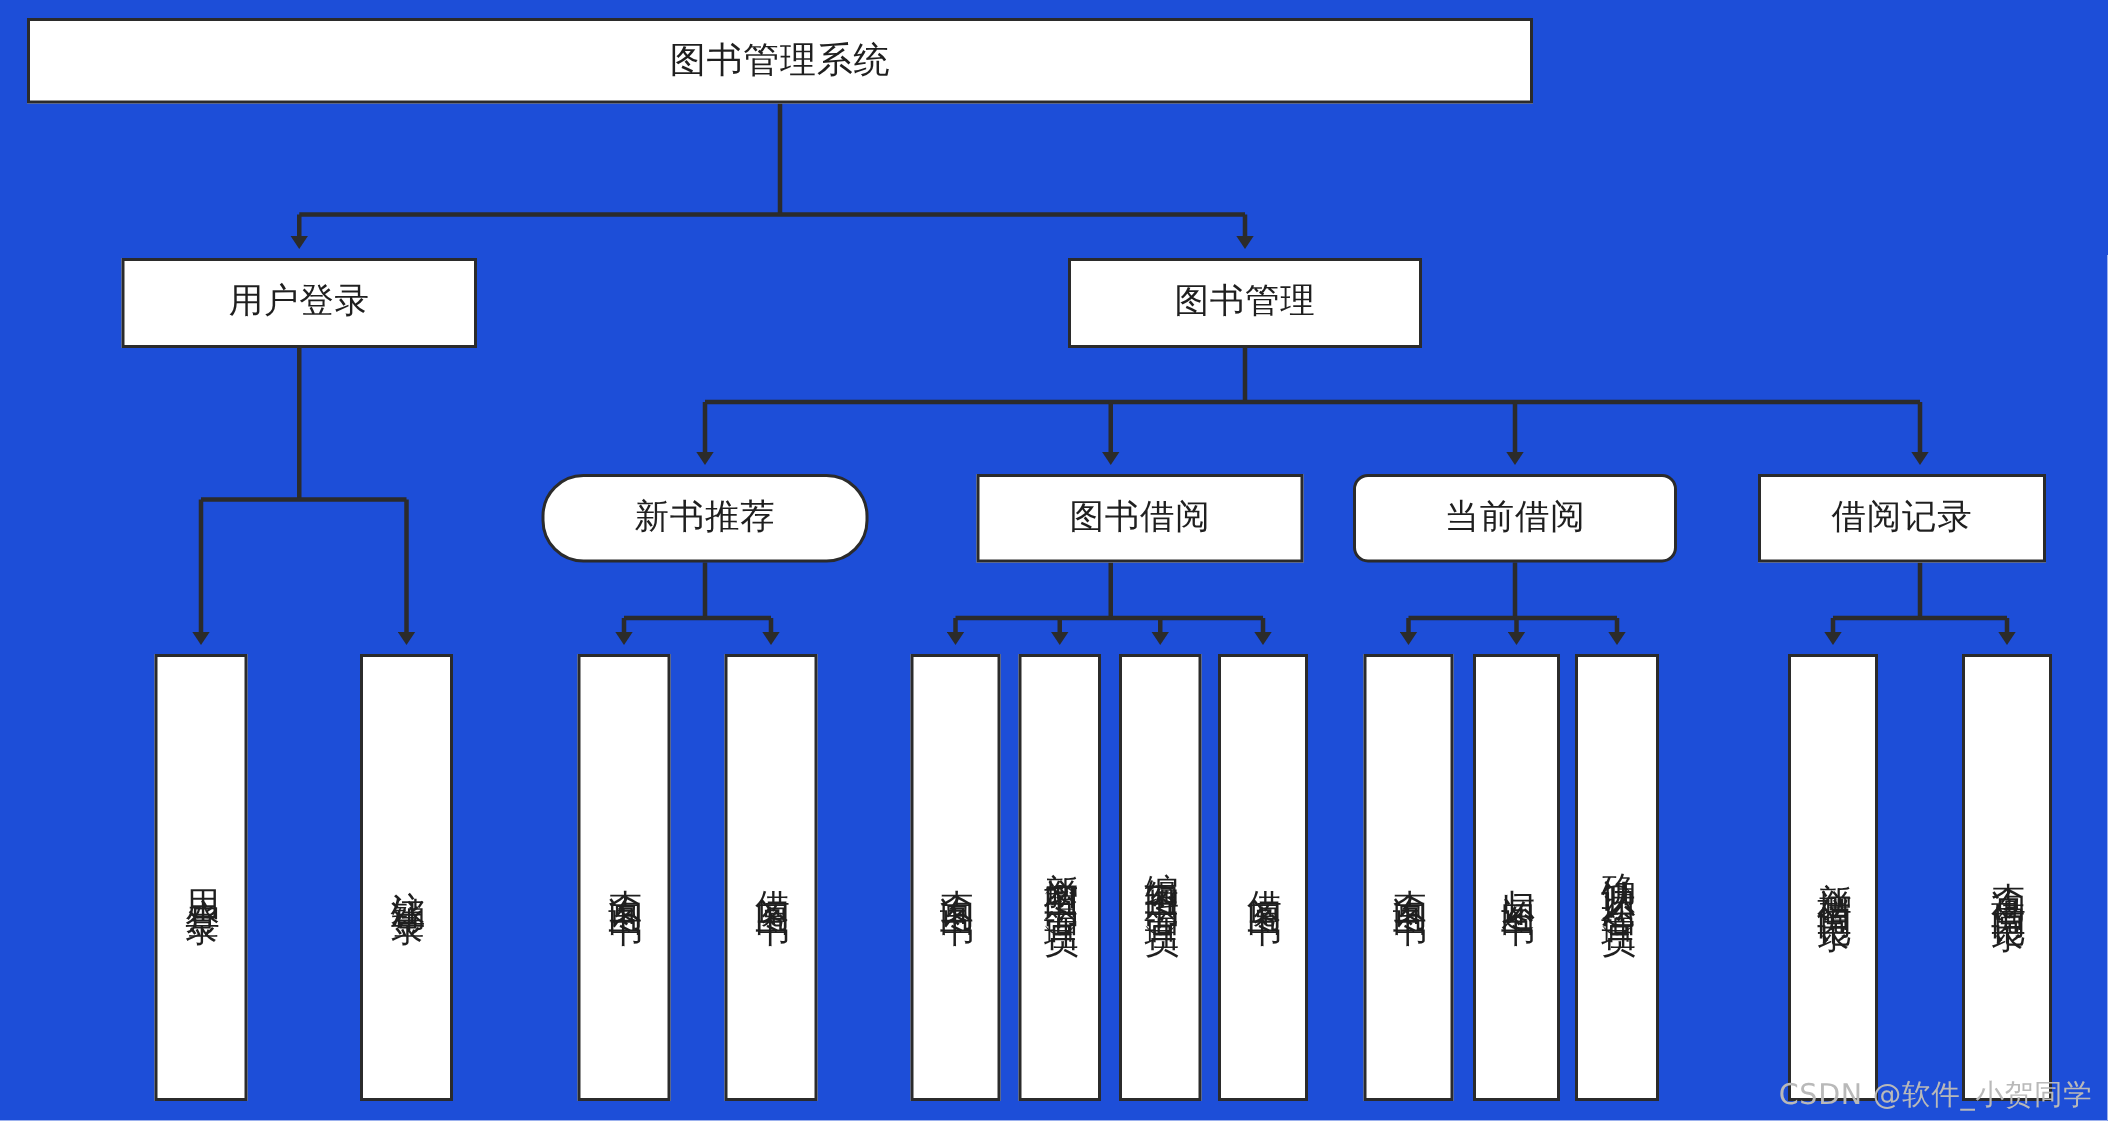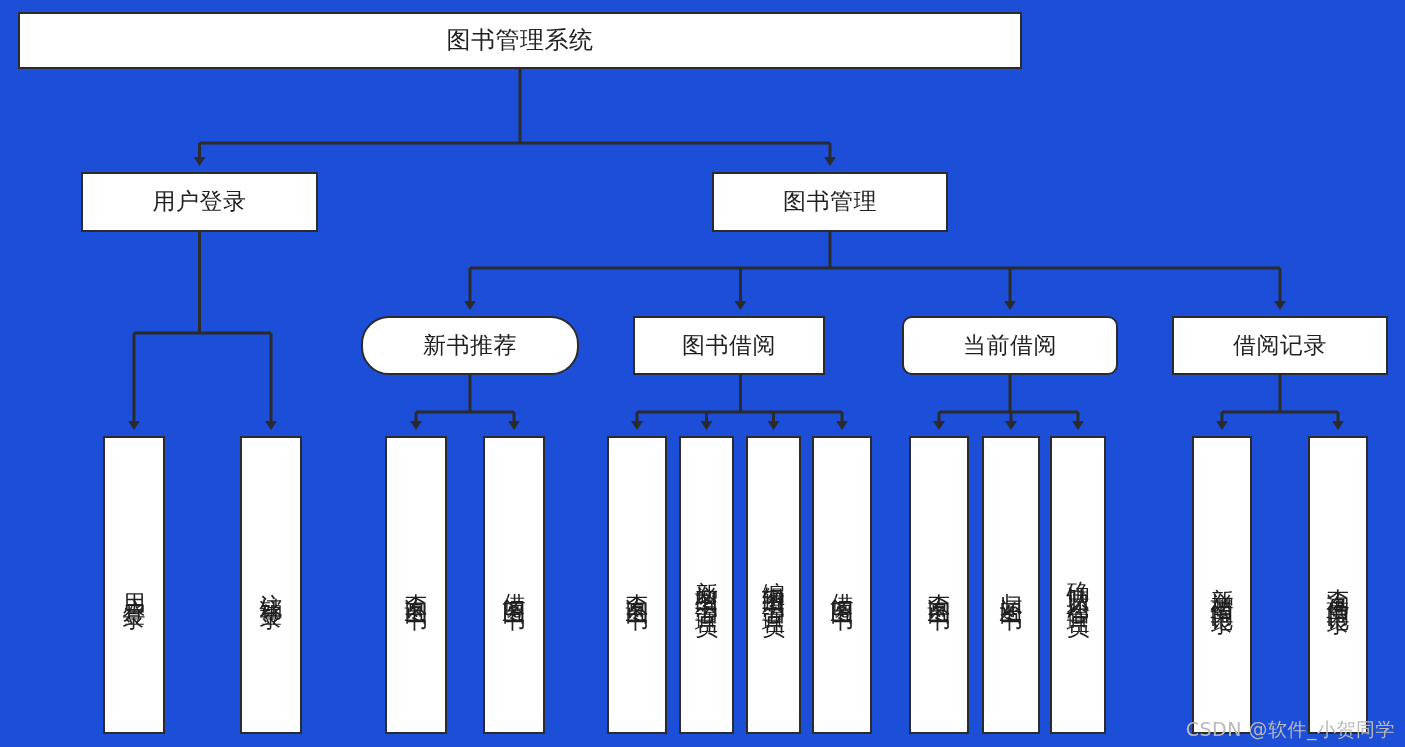--- a/index.html
+++ b/index.html
@@ -128,27 +128,27 @@
       </div>
       <div class="node h" style="left: 81px; top: 172px; width: 237px; height: 60px;">
         <span class="label">用户登录</span>
       </div>
       <div class="node h" style="left: 712px; top: 172px; width: 236px; height: 60px;">
         <span class="label">图书管理</span>
       </div>
       <div class="node h" style="left: 361px; top: 316px; width: 218px; height: 59px; border-radius: 28px;">
         <span class="label">新书推荐</span>
       </div>
-      <div class="node h" style="left: 633px; top: 316px; width: 192px; height: 59px;">
+      <div class="node h" style="left: 651px; top: 316px; width: 218px; height: 59px;">
         <span class="label">图书借阅</span>
       </div>
       <div class="node h" style="left: 902px; top: 316px; width: 216px; height: 59px; border-radius: 10px;">
         <span class="label">当前借阅</span>
       </div>
-      <div class="node h" style="left: 1172px; top: 316px; width: 216px; height: 59px;">
+      <div class="node h" style="left: 1172px; top: 316px; width: 192px; height: 59px;">
         <span class="label">借阅记录</span>
       </div>
       <div class="node v" style="left: 103px; top: 436px; width: 62px; height: 298px;">
         <span class="label">用户登录</span>
       </div>
       <div class="node v" style="left: 240px; top: 436px; width: 62px; height: 298px;">
         <span class="label">注销登录</span>
       </div>
       <div class="node v" style="left: 385px; top: 436px; width: 62px; height: 298px;">
         <span class="label">查询图书</span>

